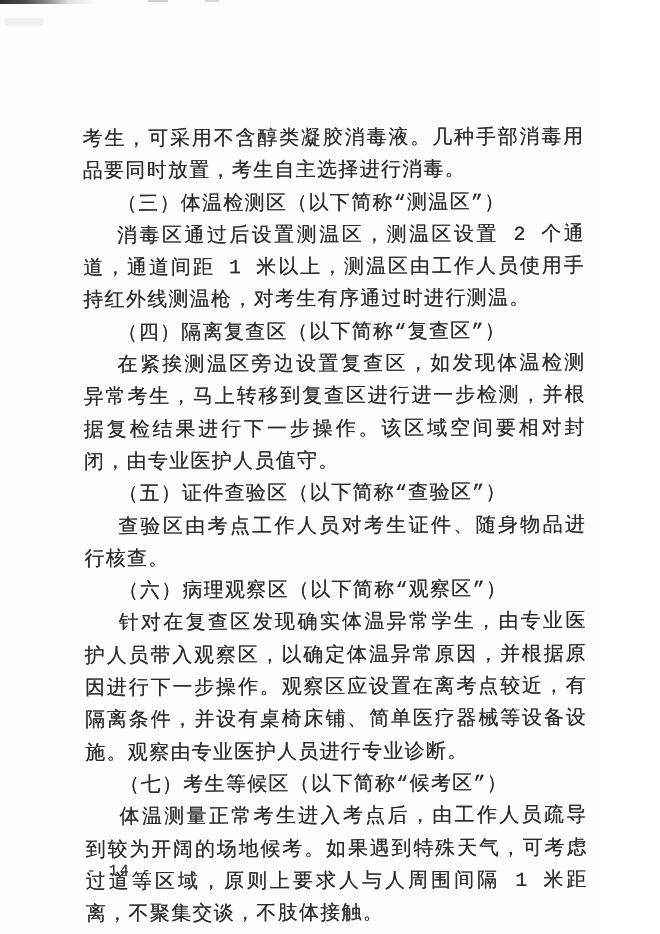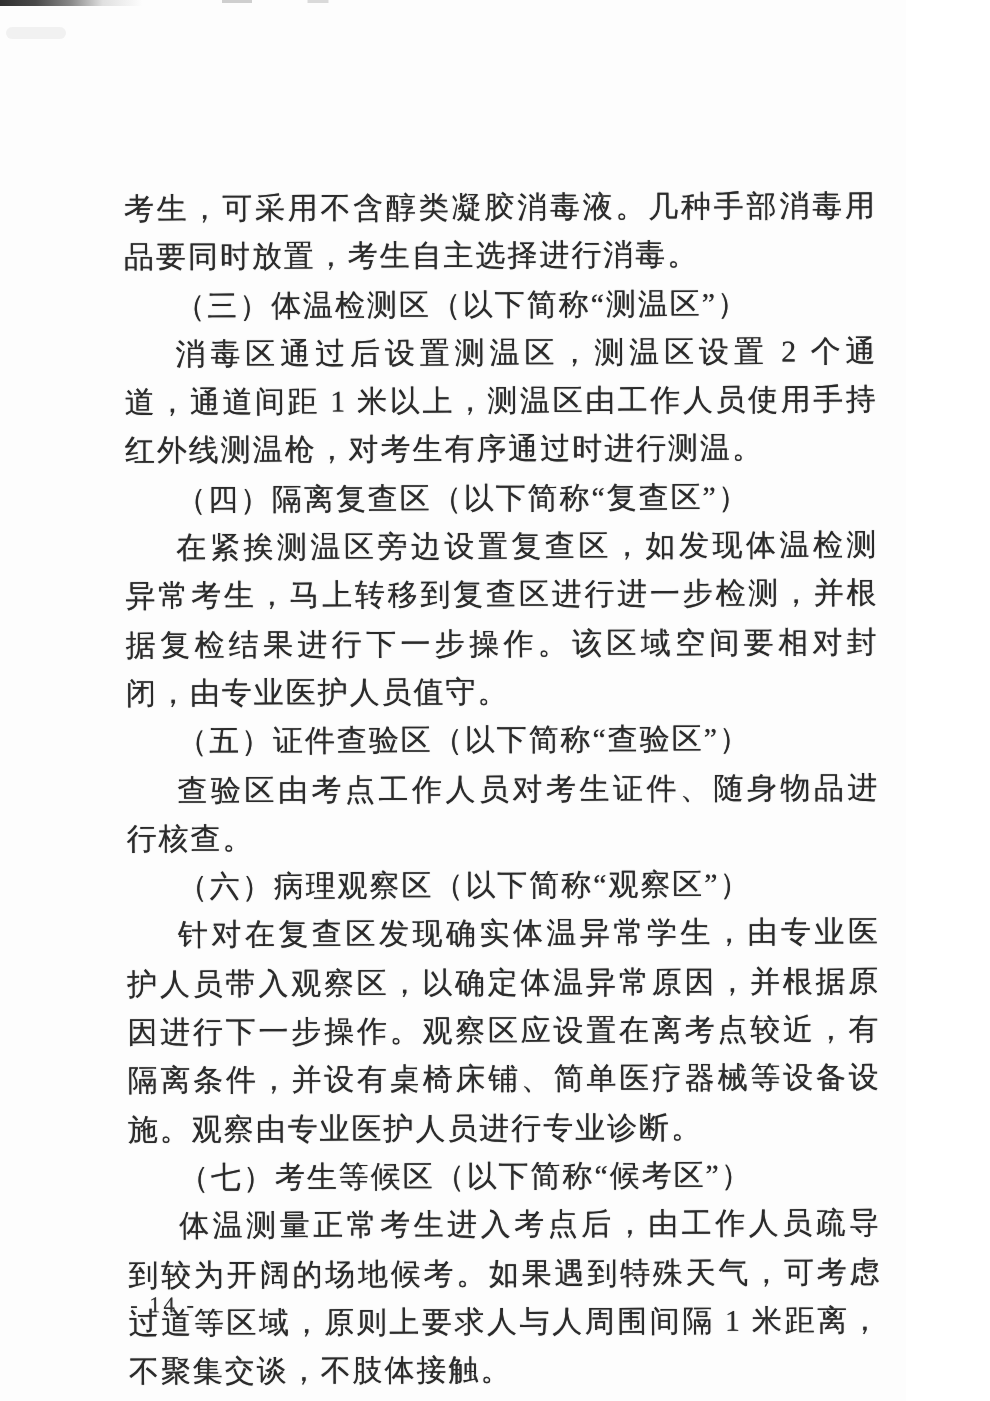--- a/index.html
+++ b/index.html
@@ -6,21 +6,21 @@
     margin: 0;
     padding: 0;
     background: #ffffff;
   }
   .page {
     position: relative;
     width: 604px;
     height: 934px;
     overflow: hidden;
     background: var(--background, #fdfdfd);
-    font-family: Liberation Serif, serif;
+    font-family: Liberation Mono, monospace;
     color: var(--text, #2b2b2b);
   }
   
   .skew-layer {
     position: absolute;
     left: 0; top: 0; right: 0; bottom: 0;
     transform: rotate(-0.25deg);
     transform-origin: 50% 50%;
   }
   .doc-body {

